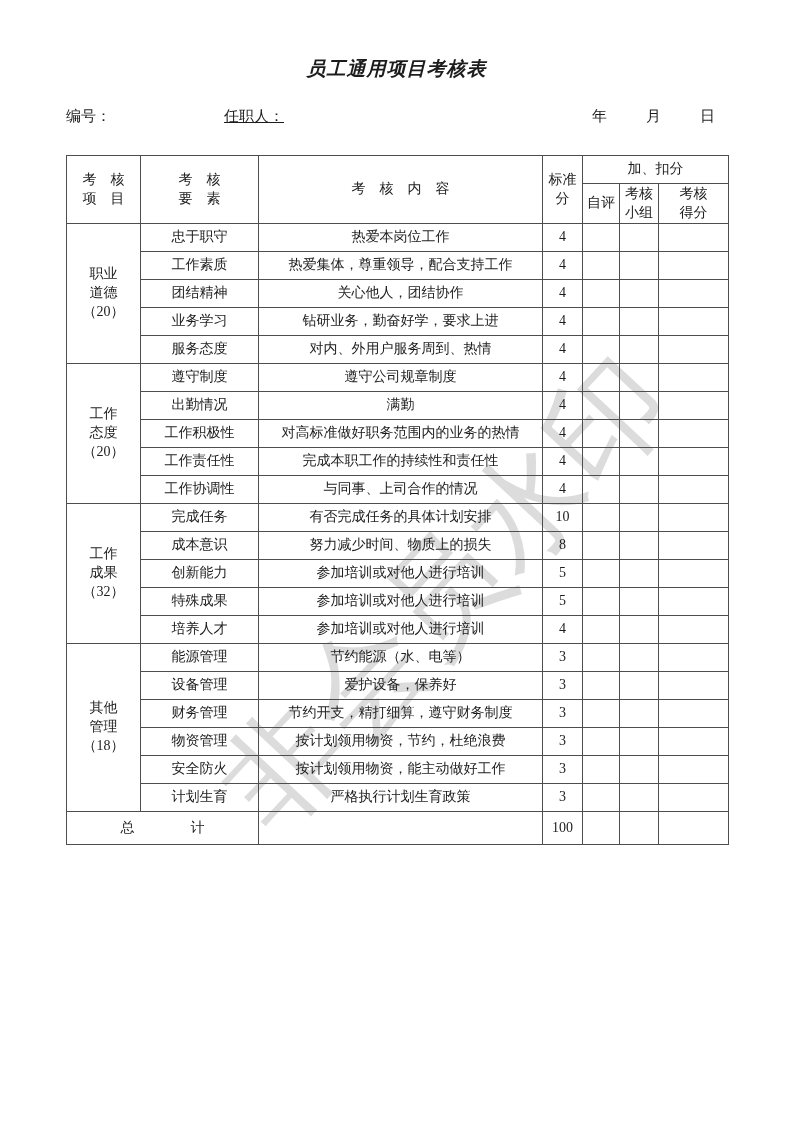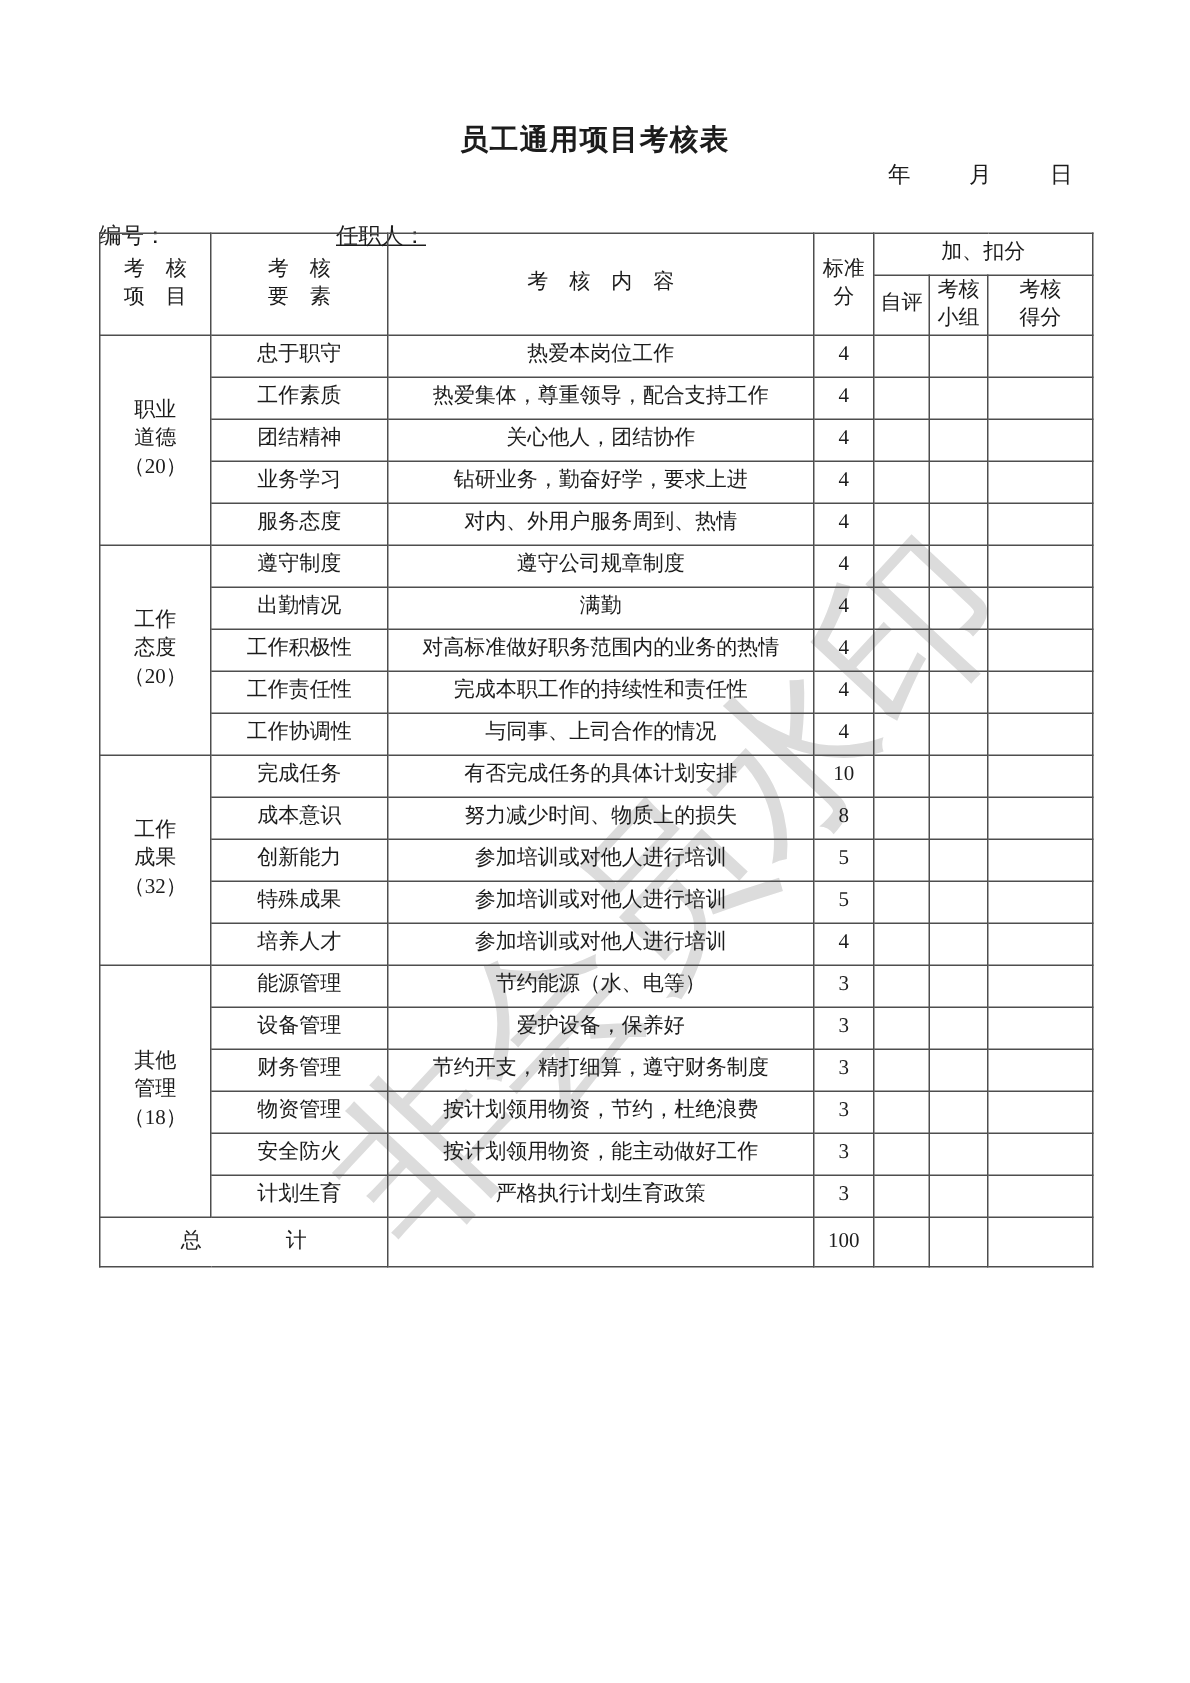--- a/index.html
+++ b/index.html
@@ -21,34 +21,34 @@
     text-align:center;
     white-space:nowrap;
     transform:rotate(-47deg);
     transform-origin:center center;
     z-index:0;
     user-select:none;
     pointer-events:none;
   }
   .doc-title{
     position:absolute;
-    top:80px;left:0;width:100%;
+    top:56px;left:0;width:100%;
     text-align:center;
     font-size:19px;
     font-weight:bold;
     letter-spacing:1px;
     z-index:1;
+    font-style:italic;
   }
   .meta-label{
     position:absolute;
     top:107px;
     font-size:15px;
     z-index:1;
     white-space:nowrap;
-    margin-top:41px;
   }
   .meta-number{left:66px;}
   .meta-holder{left:224px;text-decoration:underline;}
   .meta-date{
     position:absolute;
     top:107px;left:592px;
     display:flex;
     gap:39px;
     font-size:15px;
     z-index:1;

